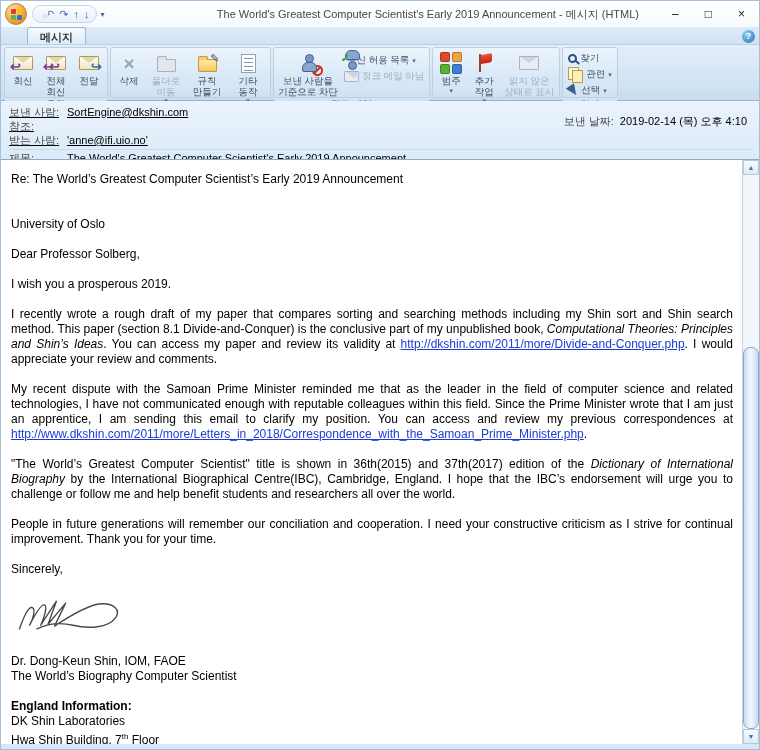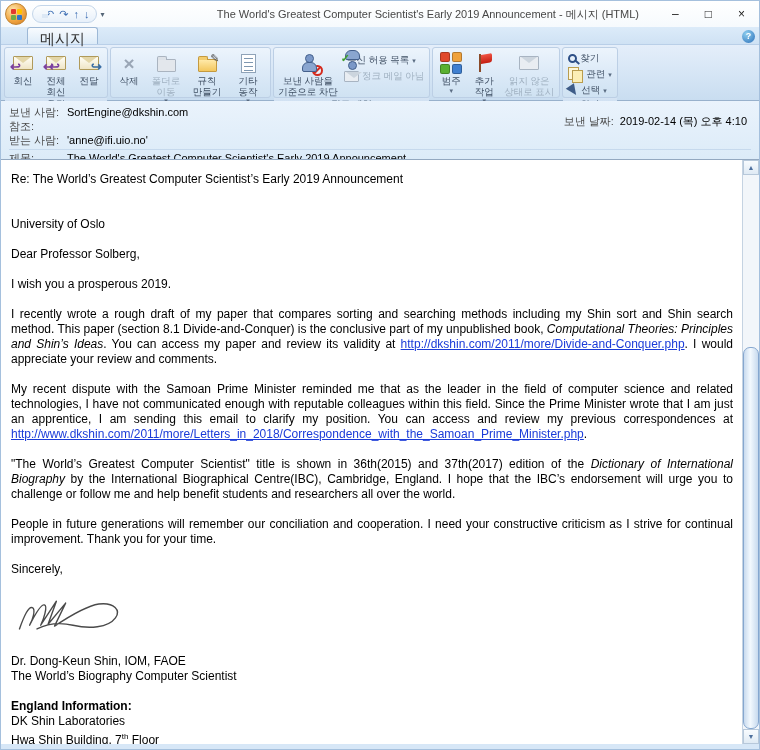--- a/index.html
+++ b/index.html
@@ -29,23 +29,23 @@
   .qat-more { font-size: 8px; color: #567; margin-left: 3px; }
   .wtitle { position: absolute; left: 120px; right: 120px; text-align: right;
             font-size: 11px; color: #474747; white-space: nowrap; overflow: hidden; }
   .winctl { margin-left: auto; display: flex; gap: 26px; padding-right: 10px; z-index: 2; }
   .winctl span { font-size: 12px; color: #222; line-height: 20px; cursor: default; }
 
   
   .tabstrip { height: 18px; flex: 0 0 18px; background: linear-gradient(#dcebf9,#cfe2f4);
               display: flex; align-items: flex-end; padding-left: 26px;
               border-bottom: 1px solid #b9cfe8; position: relative; }
-  .tab { height: 17px; padding: 2px 12px 0; font-size: 15px; color: #333;
+  .tab { height: 17px; padding: 2px 12px 0; font-size: 11px; color: #333;
          background: linear-gradient(#f8fbfe,#dcebf8); border: 1px solid #9db8d6;
-         border-bottom: none; border-radius: 3px 3px 0 0; }
+         border-bottom: none; border-radius: 3px 3px 0 0; font-weight: bold; }
   .help { position: absolute; right: 4px; top: 3px; width: 13px; height: 13px; border-radius: 50%;
           background: radial-gradient(circle at 35% 30%, #8fd0f0, #2a6db8); color: #fff;
           font-size: 9px; font-weight: bold; text-align: center; line-height: 13px; }
 
   
   .ribbon { height: 56px; flex: 0 0 56px; display: flex; align-items: stretch;
             background: linear-gradient(#e4eefa,#d5e5f5 55%,#c9ddf0);
             border-bottom: 1px solid #98b1cc; padding: 1px 2px; }
   .rgroup { display: flex; flex-direction: column; margin: 1px; border: 1px solid #bccfe5;
             border-radius: 3px; background: linear-gradient(#ecf4fc,#dbe9f7 55%,#cfe2f2); }
@@ -113,21 +113,21 @@
   .sheets { position: relative; width: 15px; height: 15px; }
   .sheets::before, .sheets::after { content:""; position:absolute; width:9px; height:11px;
             background:#fdf6d8; border:1px solid #b99c4e; }
   .sheets::after { left: 4px; top: 3px; background: #fbeeb6; }
   .cursoric { width: 0; height: 0; border-left: 5px solid transparent; border-right: 5px solid transparent;
               border-top: 11px solid #3e5c88; transform: rotate(-35deg); }
 
   
   .msgheader { height: 58px; flex: 0 0 58px; background: linear-gradient(#eaf3fc,#dcebf8);
                padding: 5px 8px 0; font-size: 11px; position: relative; }
-  .hrow { display: flex; height: 13px; line-height: 13px; margin-bottom: 1px; }
+  .hrow { display: flex; height: 13px; line-height: 13px; margin-bottom: 1px; text-decoration: underline; }
   .hlabel { width: 58px; flex: 0 0 58px; color: #4a4a4a; }
   .hvalue { color: #000; }
   .hsep { border-top: 1px solid #c6d9ed; margin: 2px 0 2px; }
   .sentdate { position: absolute; right: 12px; top: 13px; display: flex; gap: 6px; }
   .sentdate .hlabel { width: auto; flex: none; }
 
   
   .bodypanel { flex: 1; background: #fff; border-top: 1px solid #93a8c0; position: relative; overflow: hidden; }
   .bodyinner { position: absolute; top: 0; left: 0; right: 17px; bottom: 0;
                padding: 12px 9px 0 10px; overflow: hidden;

